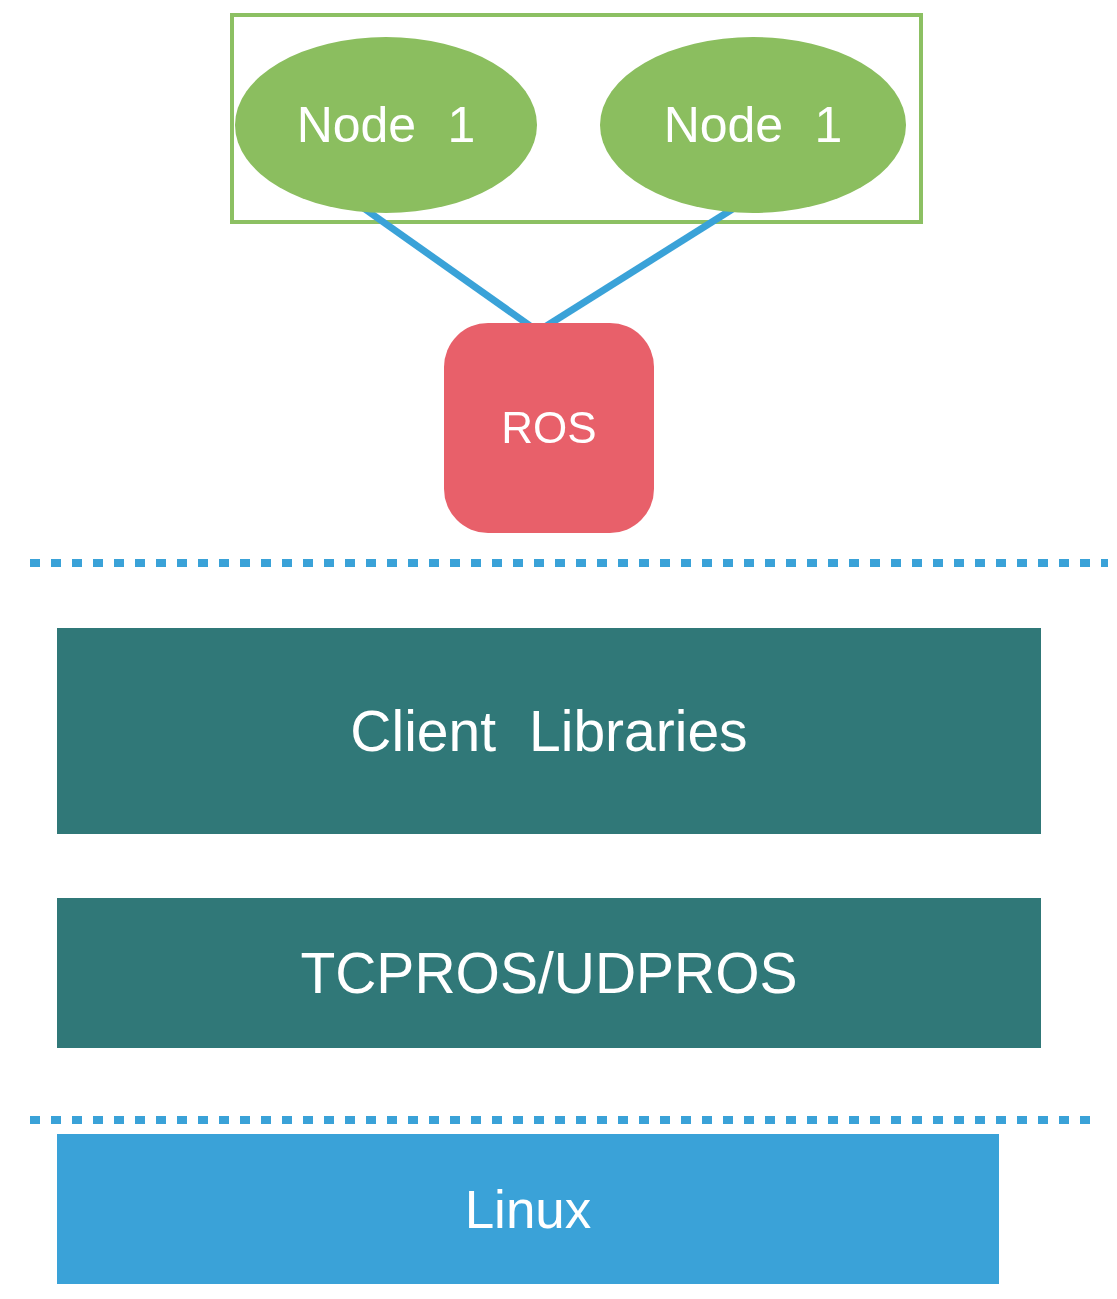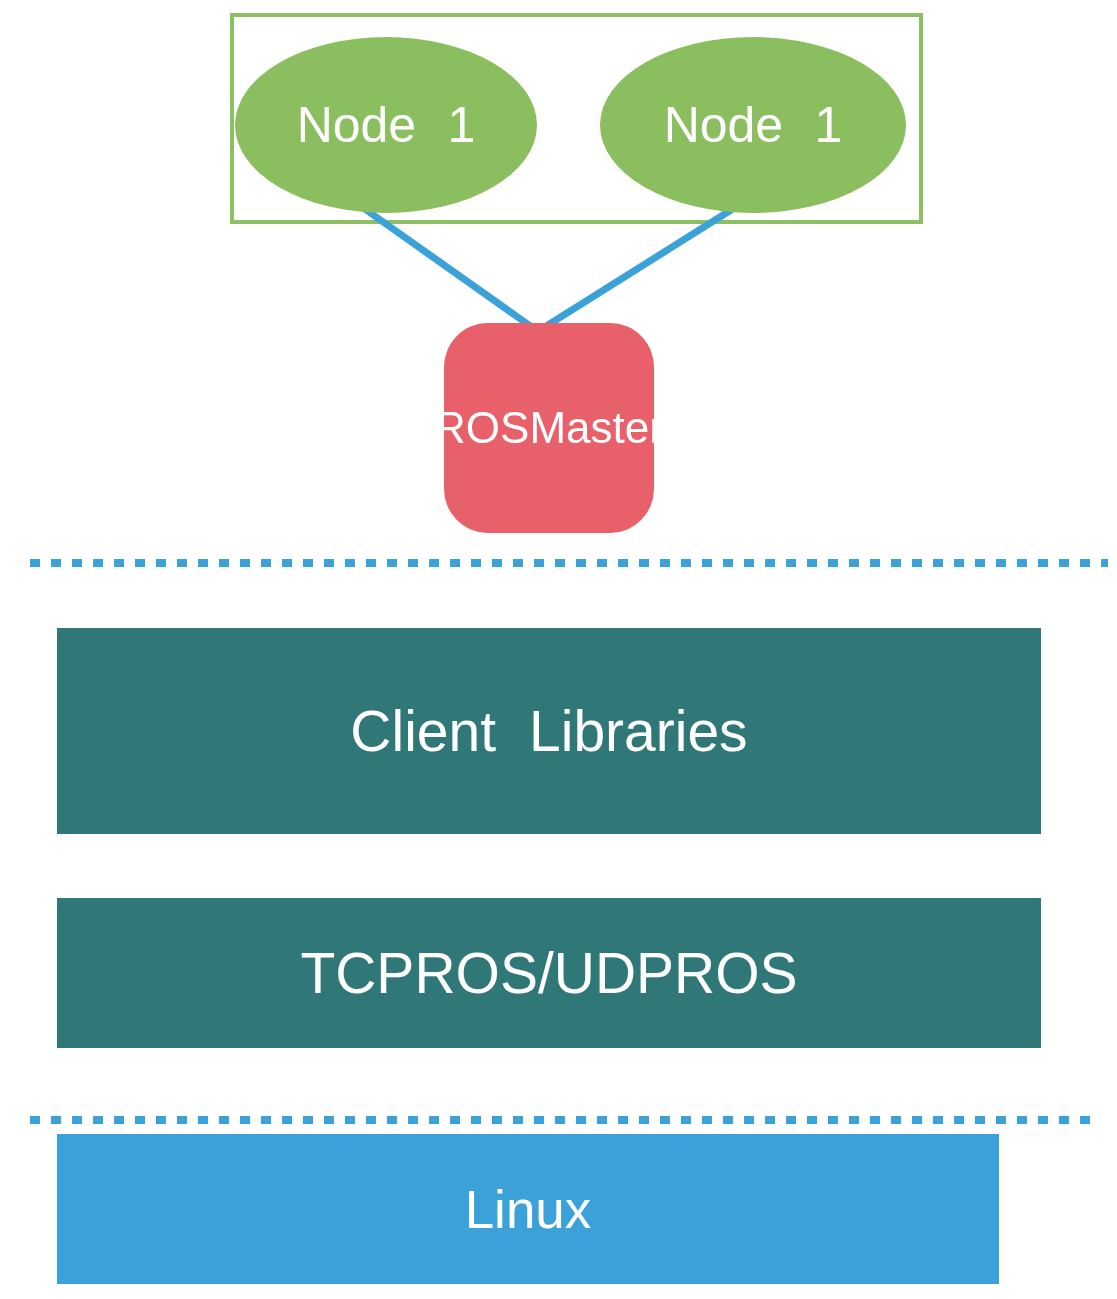--- a/index.html
+++ b/index.html
@@ -131,21 +131,20 @@
     <span>Node 1</span>
   </div>
 
   <svg id="connectors" viewBox="0 0 1117 560" xmlns="http://www.w3.org/2000/svg">
     <line x1="362" y1="207" x2="536" y2="330" stroke="#3aa2d8" stroke-width="7"></line>
     <line x1="739" y1="205" x2="540" y2="330" stroke="#3aa2d8" stroke-width="7"></line>
   </svg>
 
   <div class="ros-master">
     <span>ROS</span>
-    <span>Master</span>
   </div>
 
   <div class="dashed-sep" id="sep-top"></div>
   <div class="dashed-sep" id="sep-bottom"></div>
 
   <div class="layer-box" id="client-libraries">
     <span>Client Libraries</span>
   </div>
 
   <div class="layer-box" id="os-layer">

